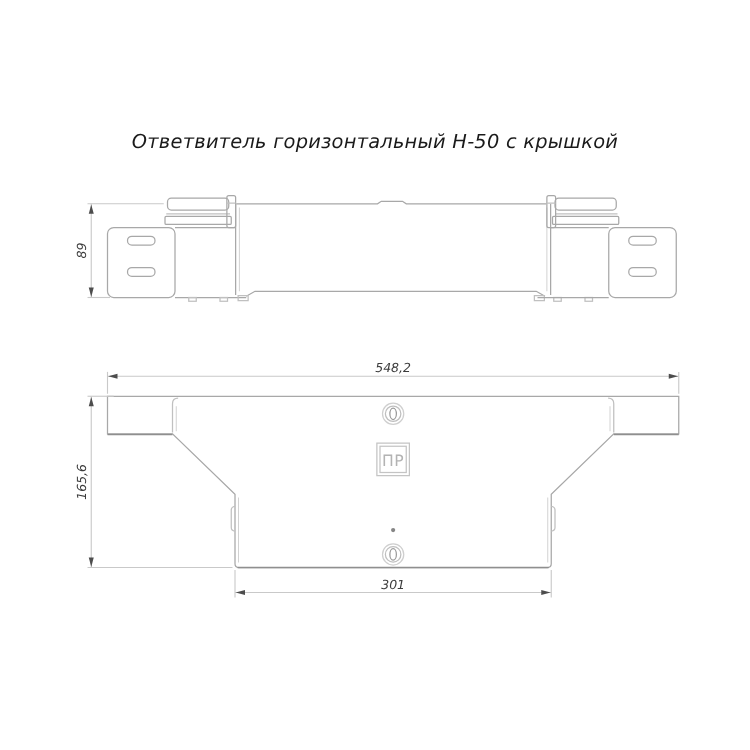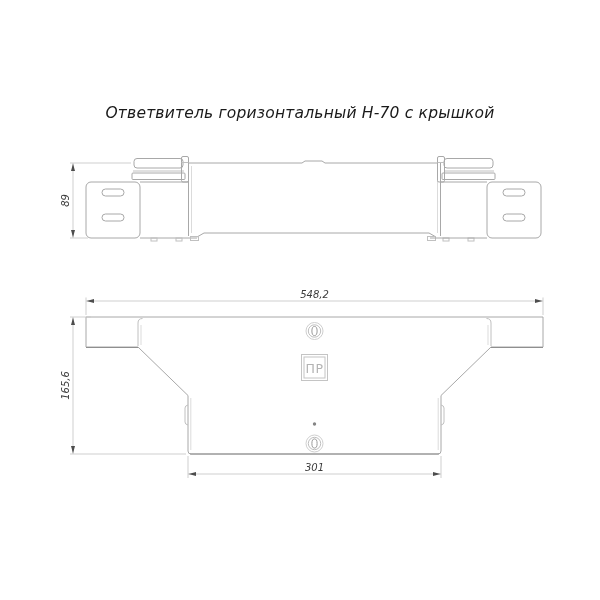--- a/index.html
+++ b/index.html
@@ -50,21 +50,21 @@
     fill: #b3b3b3;
     letter-spacing: 0.5px;
   }
   .sym { stroke-width: 1; fill: none; }
 </style>
 </head>
 <body>
 
 <div class="page">
 
-  <div class="drawing-title">Ответвитель горизонтальный Н-70 с крышкой</div>
+  <div class="drawing-title">Ответвитель горизонтальный Н-50 с крышкой</div>
 
   <svg class="sheet" width="600" height="600" viewBox="0 0 600 600">
 
     <g>
 
       <g>
         <rect class="ln" x="86" y="182" width="54" height="56" rx="5"></rect>
         <rect class="ln" x="102" y="189" width="22" height="7" rx="3.5"></rect>
         <rect class="ln" x="102" y="214" width="22" height="7" rx="3.5"></rect>
       </g>

